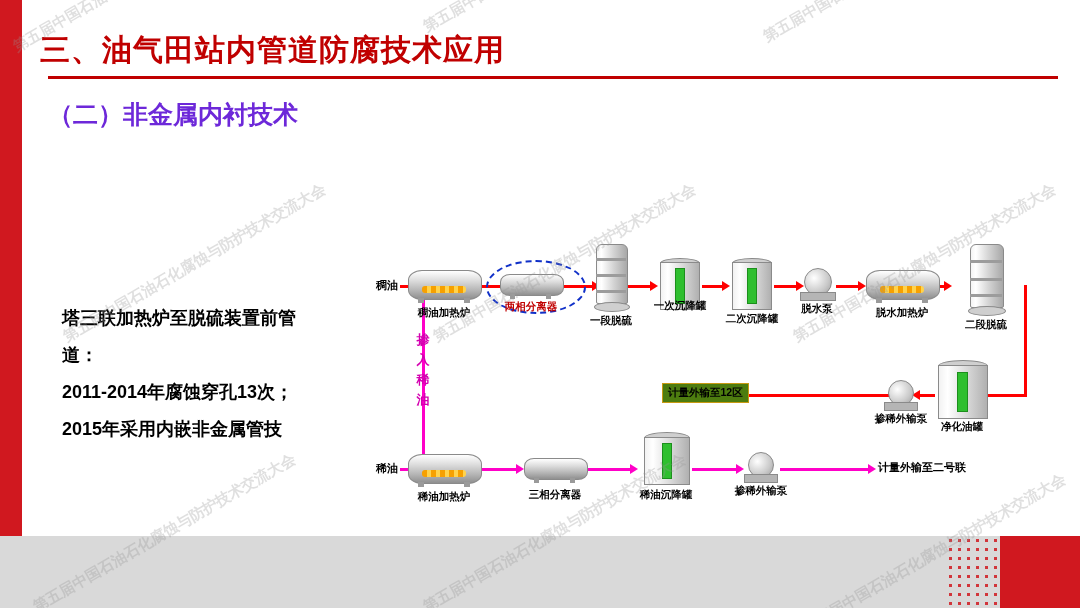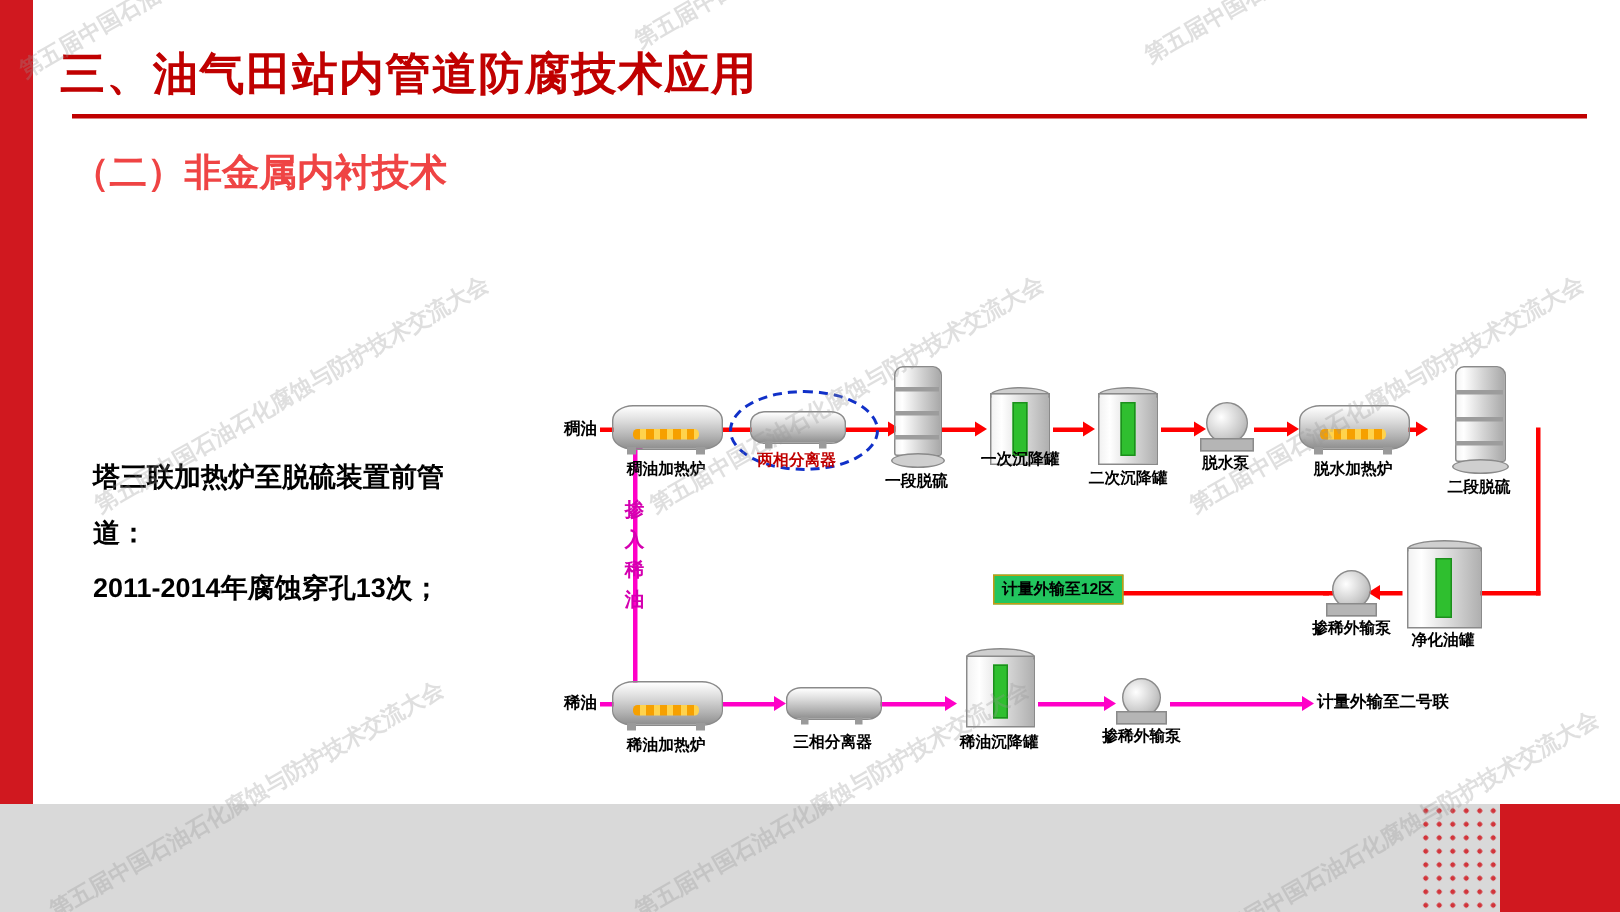--- a/index.html
+++ b/index.html
@@ -58,21 +58,21 @@
     width: 1010px;
     height: 3px;
     background: #c00000;
   }
   .subtitle-text {
     position: absolute;
     left: 48px;
     top: 98px;
     font-size: 25px;
     font-weight: bold;
-    color: #ef4444;
+    color: #6d28d9;
   }
   
   .lead-label {
     position: absolute;
     left: 34px;
     top: 148px;
     font-size: 17px;
     font-weight: bold;
     color: #0a2f86;
   }
@@ -213,21 +213,21 @@
   }
   .arrow-l {
     position: absolute;
     width: 0; height: 0;
     border-top: 5px solid transparent;
     border-bottom: 5px solid transparent;
     border-right: 8px solid #ff0000;
   }
   .callout-box {
     position: absolute;
-    background: #22c55e;
+    background: #4d7c0f;
     border: 1px solid #c79a12;
     font-size: 10.5px;
     font-weight: bold;
     color: #000;
     padding: 2px 5px;
     white-space: nowrap;
   }
   .ellipse-highlight {
     position: absolute;
     border: 2.5px dashed #1030c8;
@@ -294,20 +294,21 @@
     <div class="title-text">三、油气田站内管道防腐技术应用</div>
     <div class="title-underline"></div>
   </div>
   <div class="subtitle-text">（二）非金属内衬技术</div>
 
 
   <div class="left-note">
     <div>塔三联加热炉至脱硫装置前管</div>
     <div>道：</div>
     <div>2011-2014年腐蚀穿孔13次；</div>
+    <div>2015年采用内嵌非金属管技</div>
   </div>
 
   <div class="diagram">
 
     <div class="pipe" style="left:28px; top:45px; width:30px; height:3px;"></div>
     <div class="arrow-r" style="left:56px; top:41px;"></div>
 
     <div class="pipe" style="left:110px; top:45px; width:40px; height:3px;"></div>
     <div class="arrow-r" style="left:148px; top:41px;"></div>
 

